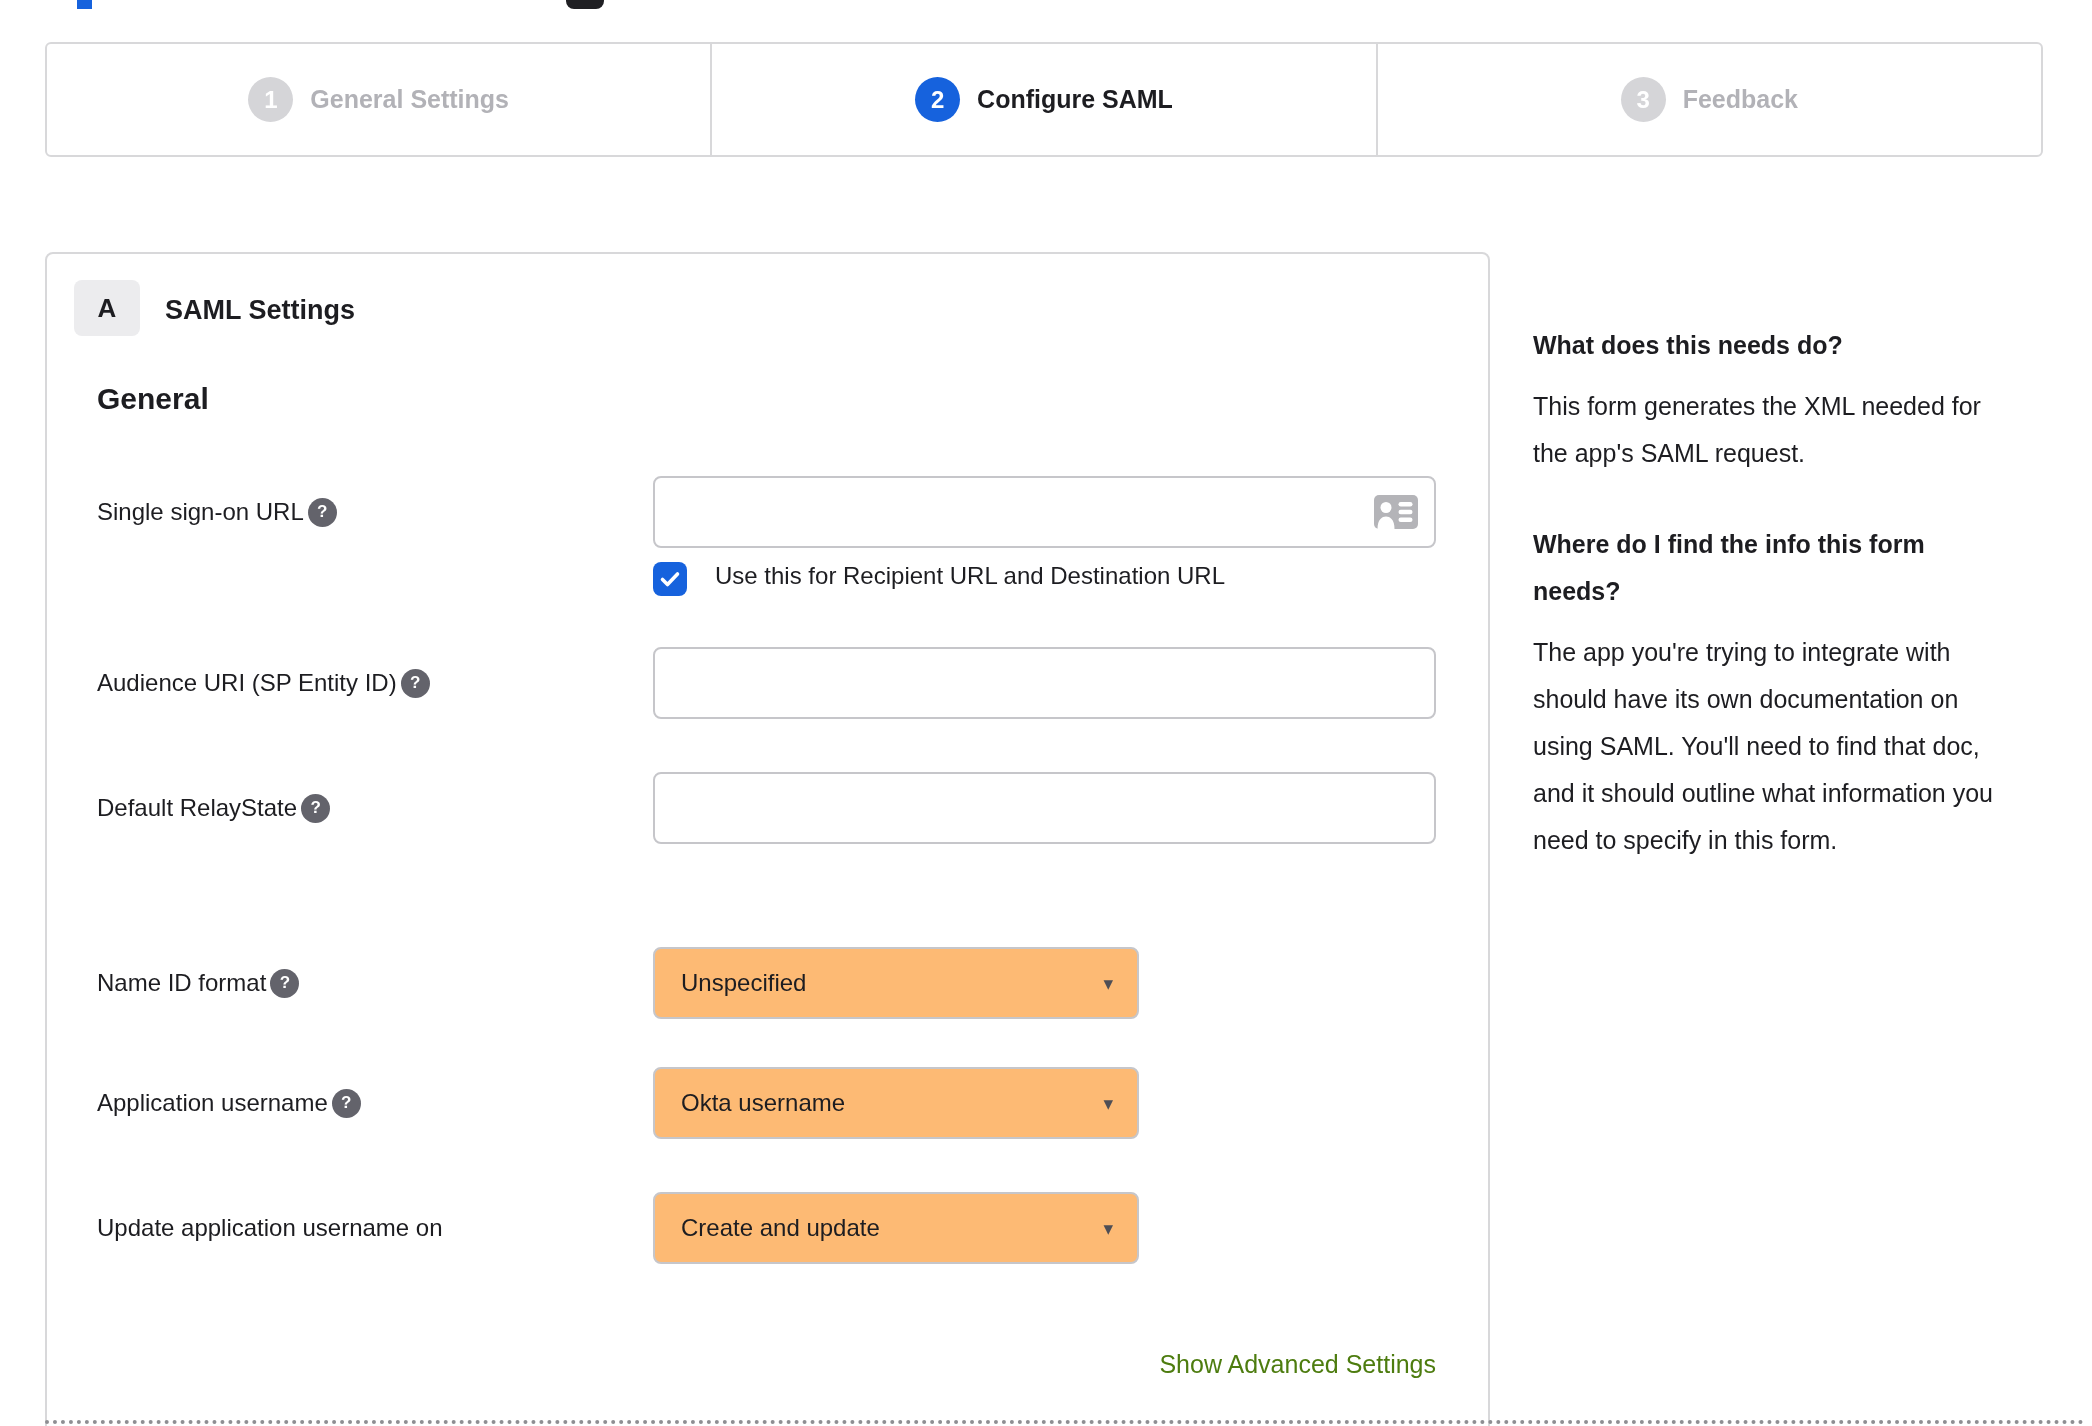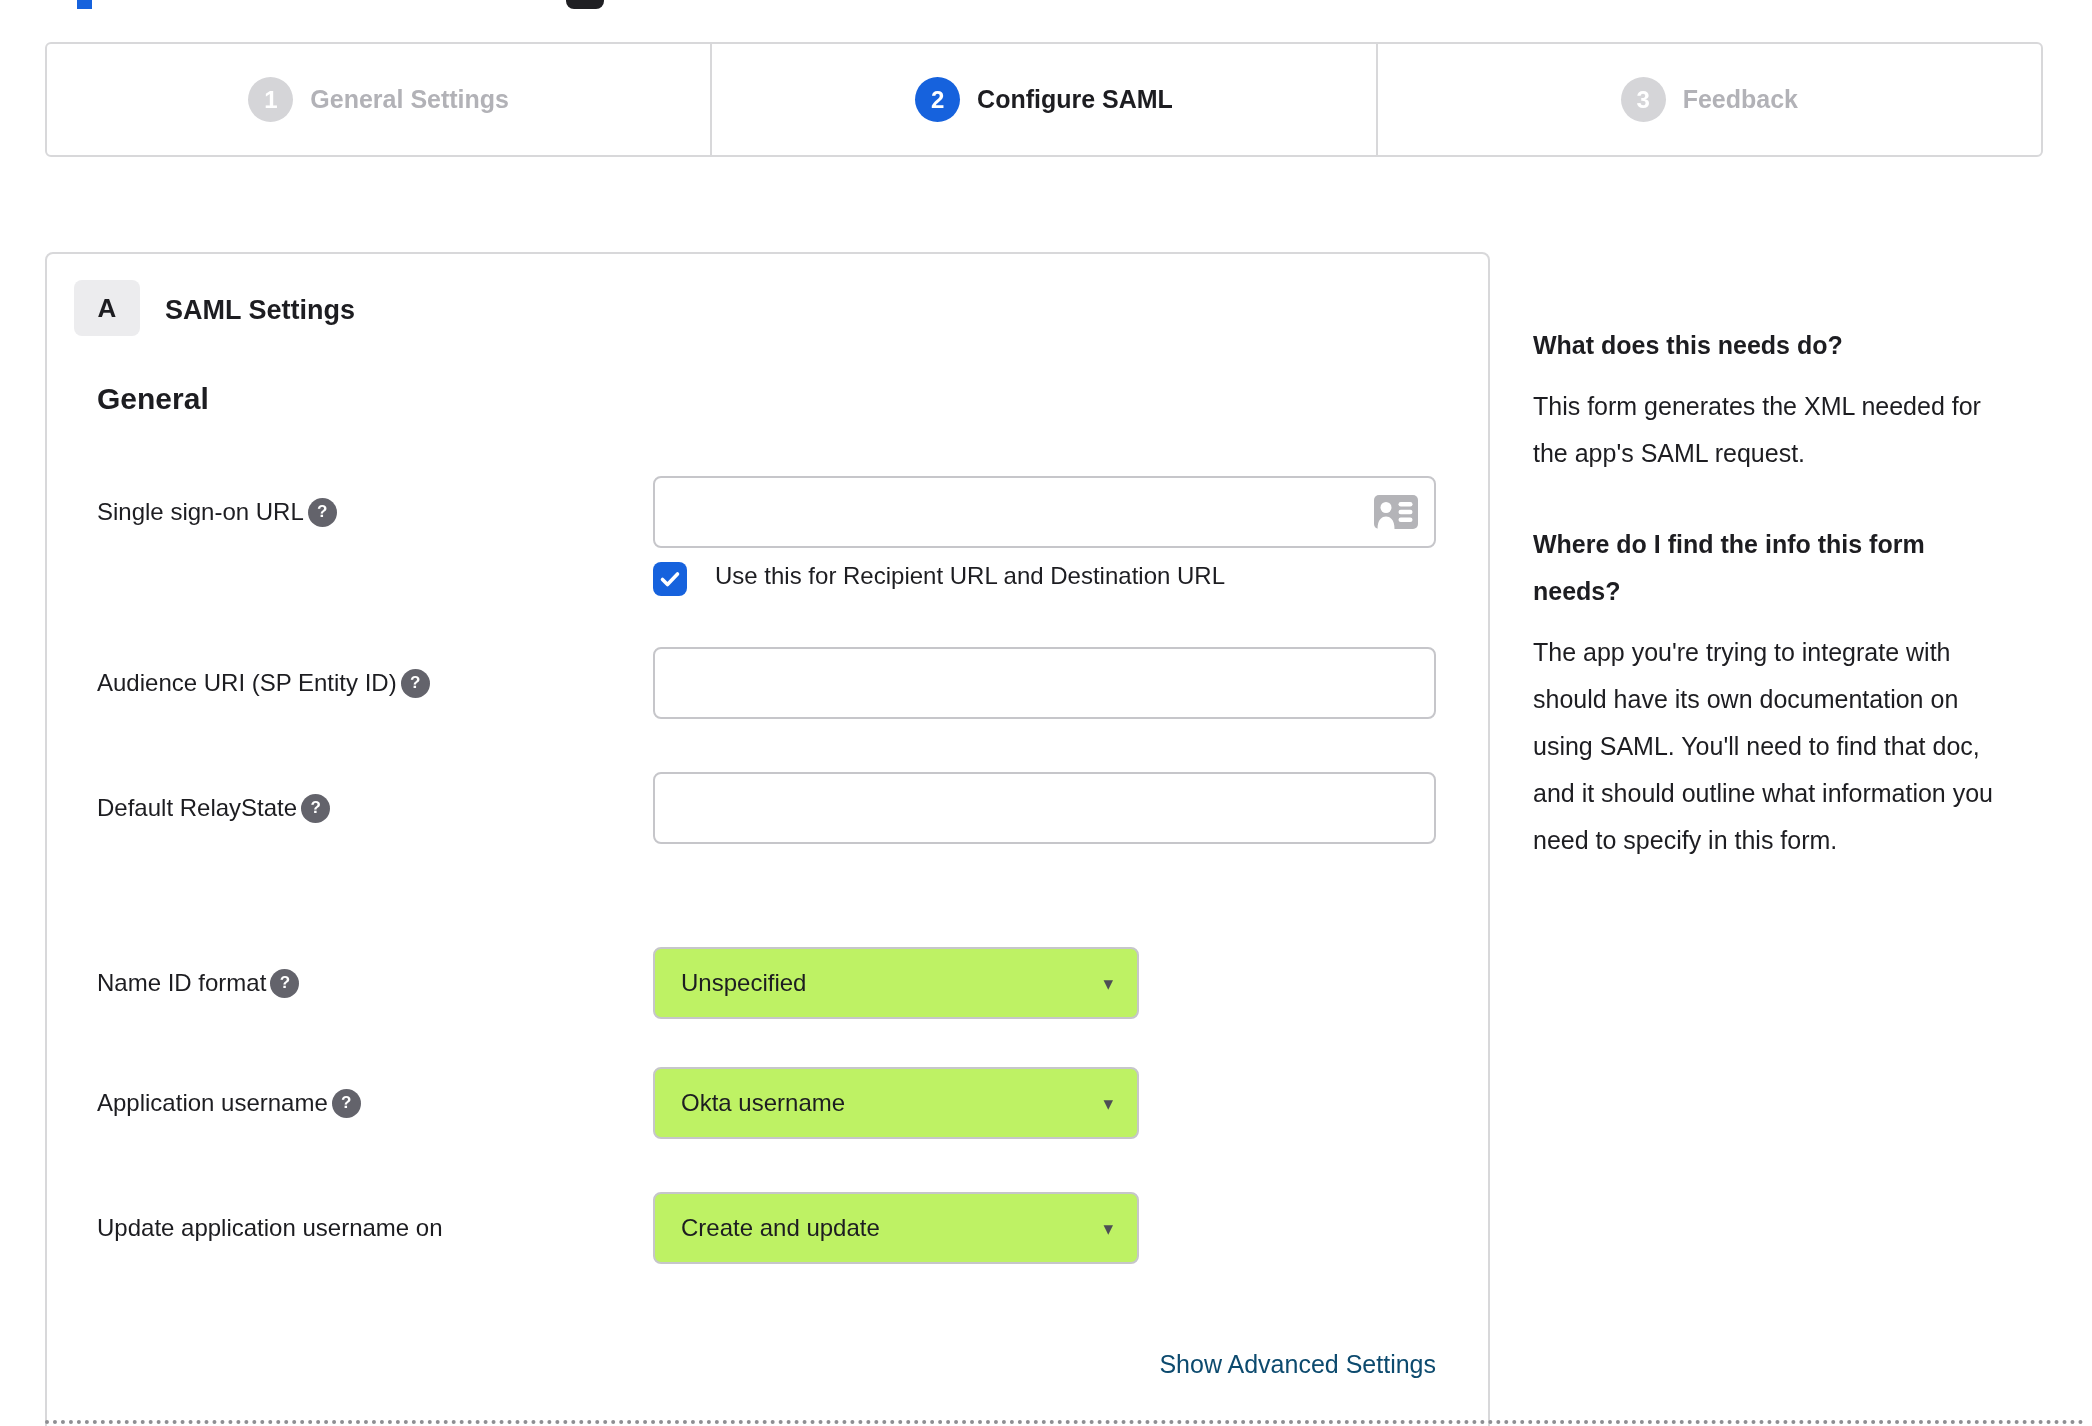--- a/index.html
+++ b/index.html
@@ -85,30 +85,30 @@
     flex:0 0 auto;
   }
   .cbx svg { width:24px; height:24px; }
   .cbx-label { font-size:24px; color:#1d1d21; white-space:nowrap; }
   .helper-text {
     position:absolute; left:606px; top:603px;
     font-size:23px; color:#7f7f88; white-space:nowrap;
   }
   .tselect {
     position:absolute; left:606px; width:486px; height:72px;
-    border:2px solid #c6c6ca; border-radius:8px; background:#bef264;
+    border:2px solid #c6c6ca; border-radius:8px; background:#fdba74;
     display:flex; align-items:center; justify-content:space-between;
     padding:0 24px 0 26px; font-size:24px; cursor:pointer;
   }
   .caret { font-size:19px; color:#4e4e55; }
   .adv-link-row {
     position:absolute; left:606px; top:1096px; width:783px; text-align:right;
   }
   .adv-link {
-    font-size:25px; color:#0c4a6e; text-decoration:none; cursor:pointer; font-weight:500;
+    font-size:25px; color:#4d7c0f; text-decoration:none; cursor:pointer; font-weight:500;
   }
 
   
   .sidebar {
     position:absolute; left:1533px; top:322px; width:478px;
   }
   .sb-heading {
     font-size:25px; font-weight:bold; line-height:47px; color:#1d1d21;
     margin-bottom:14px;
   }

